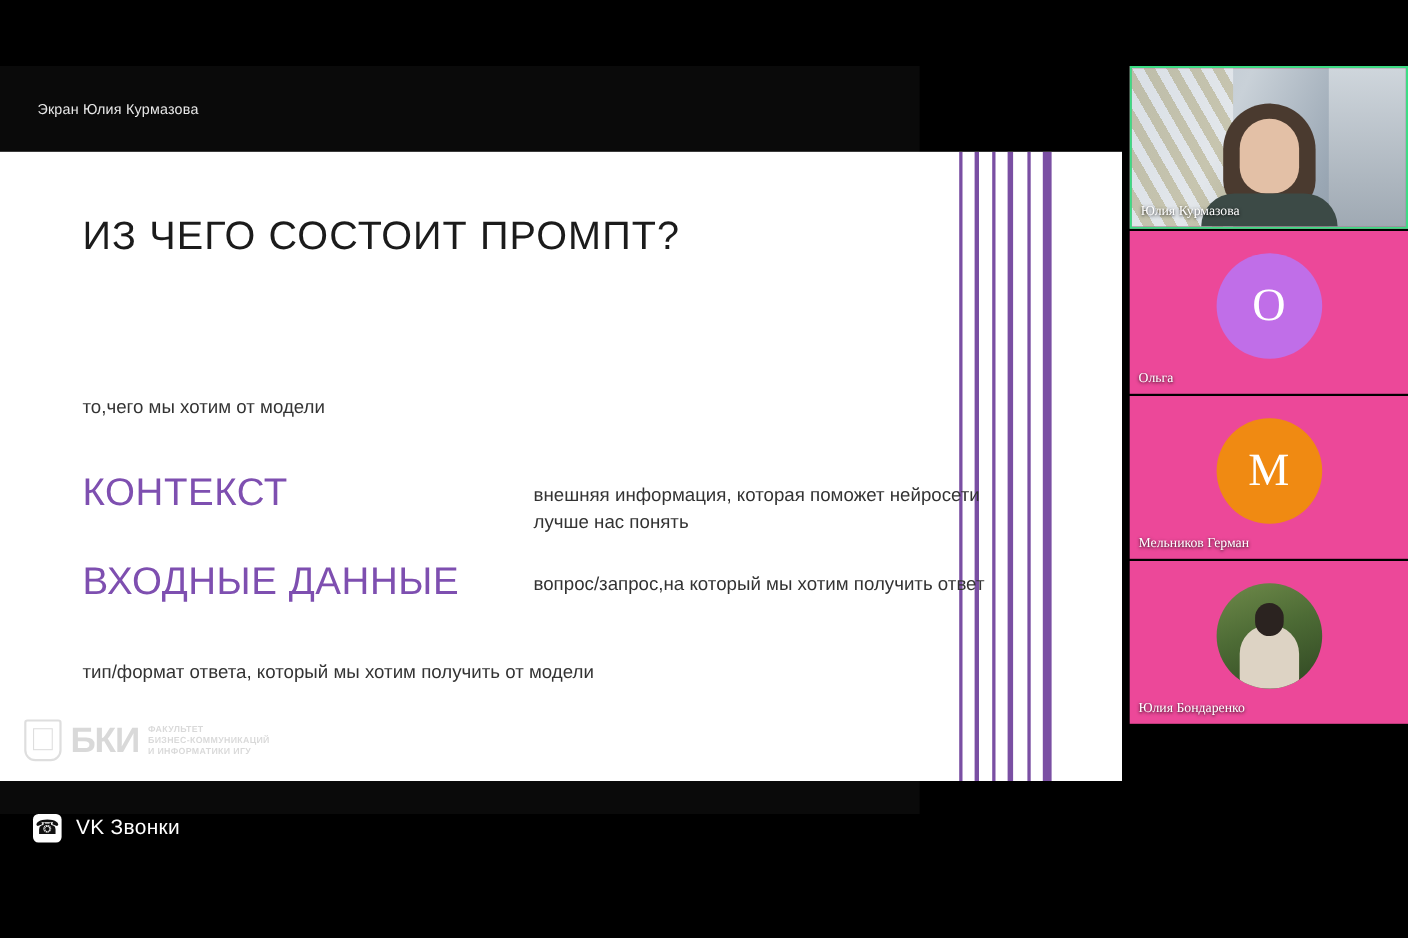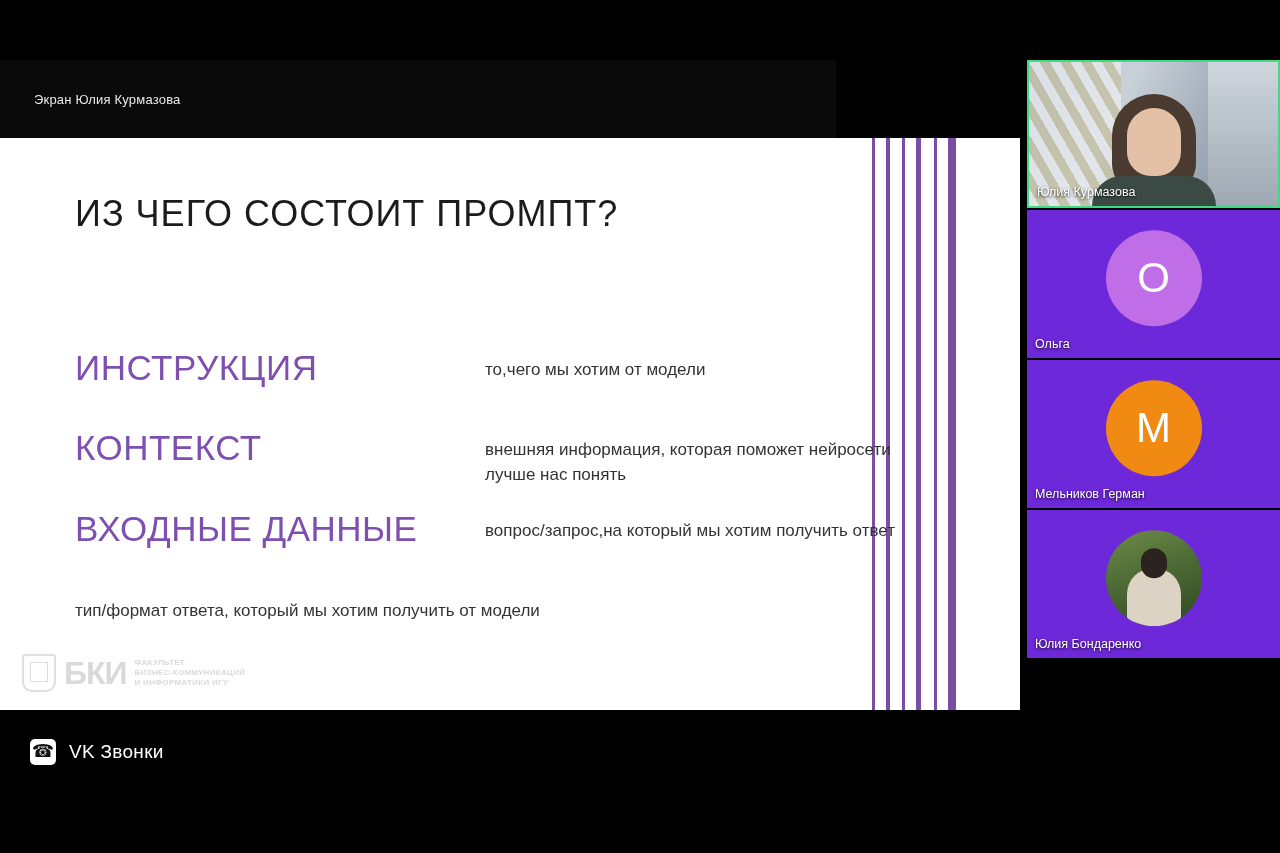--- a/index.html
+++ b/index.html
@@ -146,26 +146,26 @@
     line-height: 1.25;
     color: #555;
     letter-spacing: 0.3px;
     max-width: 160px;
   }
 
   
   .share-bottom {
     position: absolute;
     left: 0;
-    top: 650px;
+    top: 680px;
     width: 1020px;
     height: 55px;
     background: #000000;
     display: flex;
-    align-items: flex-end;
+    align-items: flex-start;
   }
   .vk-badge {
     display: flex;
     align-items: center;
     margin-left: 30px;
   }
   .vk-phone {
     width: 26px;
     height: 26px;
     background: #ffffff;
@@ -205,22 +205,23 @@
     top: 60px;
     width: 260px;
     height: 725px;
   }
 
   .tile {
     position: relative;
     width: 253px;
     height: 148px;
     margin: 0 16px 2px 7px;
-    background: #6d28d9;
+    background: #ec4899;
     overflow: hidden;
+    font-family: Liberation Serif, serif;
   }
   .tile.active {
     border: 2px solid #3ddc84;
     height: 144px;
     width: 249px;
   }
 
   .tile-name {
     position: absolute;
     left: 8px;
@@ -359,21 +360,20 @@
         <i style="left:30px; width:3px;"></i>
         <i style="left:44px; width:5px;"></i>
         <i style="left:62px; width:3px;"></i>
         <i style="left:76px; width:8px;"></i>
       </div>
 
       <div class="slide-title">ИЗ ЧЕГО СОСТОИТ ПРОМПТ?</div>
 
       <div class="rows">
         <div class="row">
-          <div class="row-term">ИНСТРУКЦИЯ</div>
           <div class="row-desc">то,чего мы хотим от модели</div>
         </div>
         <div class="row">
           <div class="row-term">КОНТЕКСТ</div>
           <div class="row-desc">внешняя информация, которая поможет нейросети лучше нас понять</div>
         </div>
         <div class="row">
           <div class="row-term">ВХОДНЫЕ ДАННЫЕ</div>
           <div class="row-desc">вопрос/запрос,на который мы хотим получить ответ</div>
         </div>

